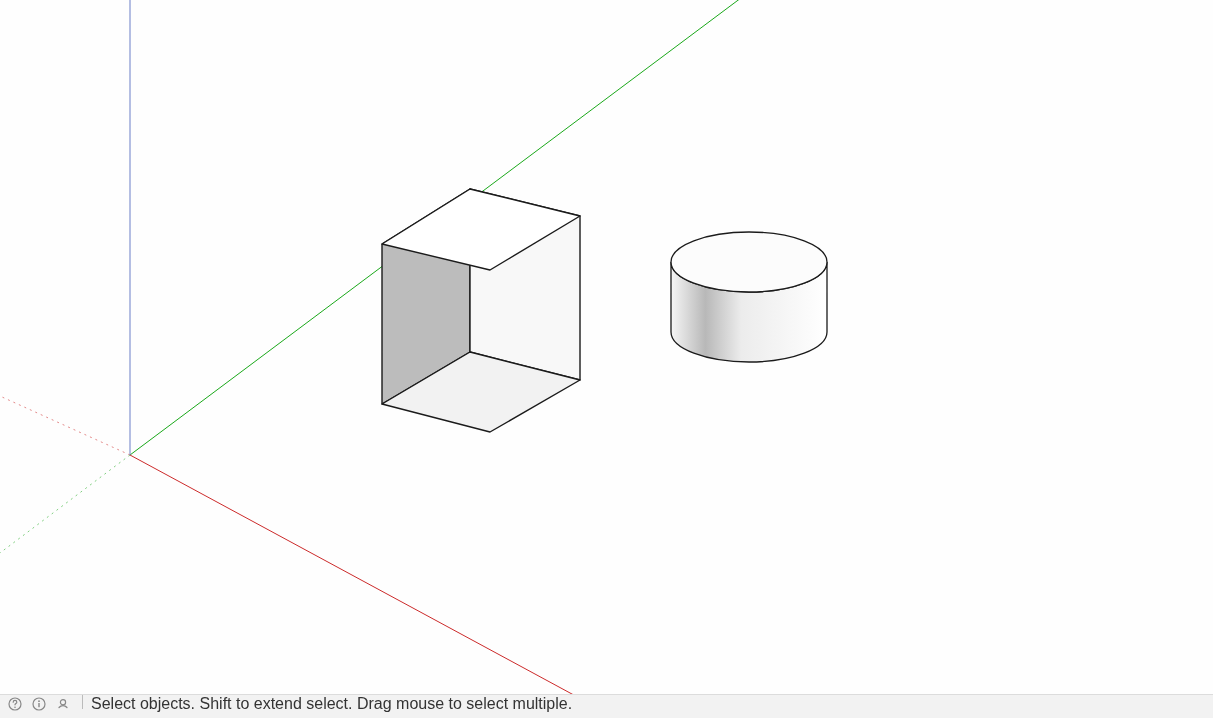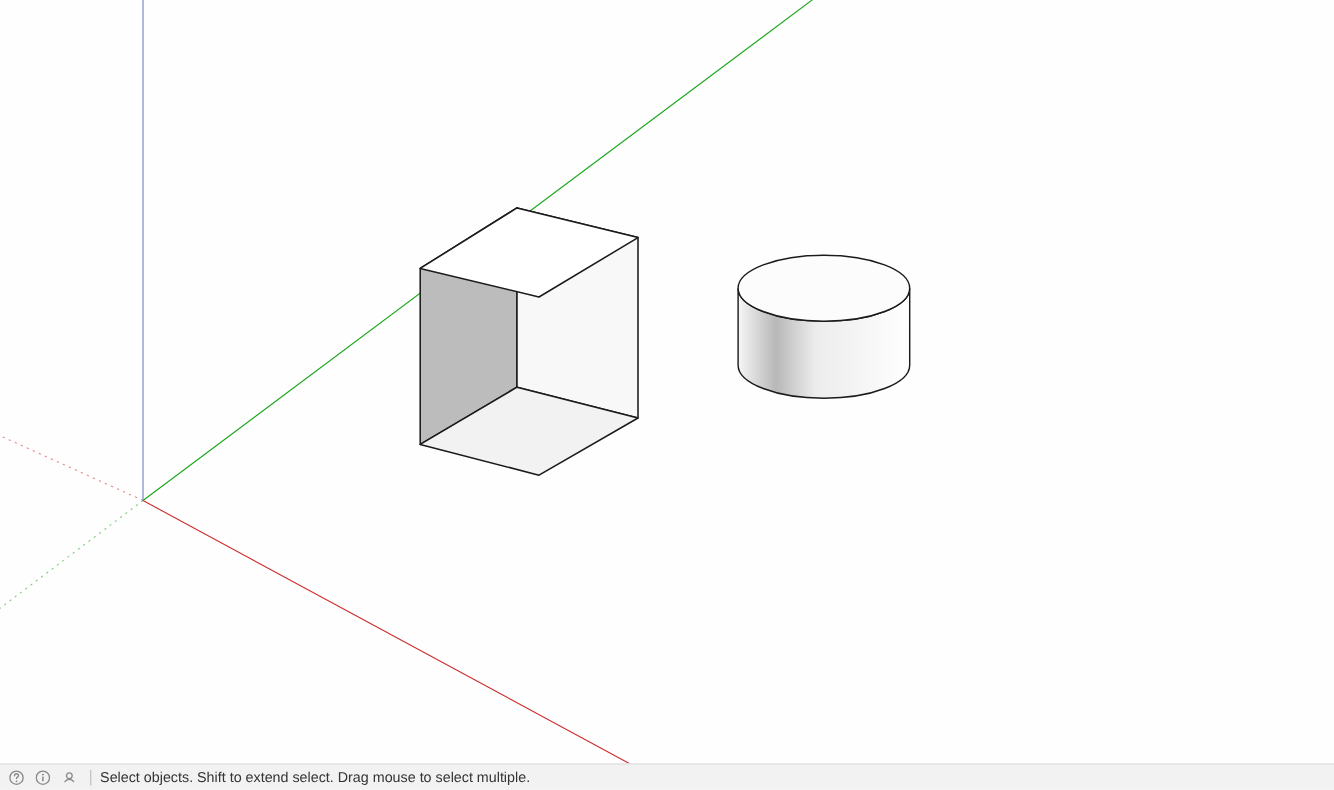--- a/index.html
+++ b/index.html
@@ -25,22 +25,22 @@
   }
   .statusbar {
     position: absolute;
     left: 0;
     bottom: 0;
     width: 1213px;
     height: 24px;
     background: #f2f2f2;
     border-top: 1px solid #dcdcdc;
     display: flex;
-    align-items: center;
-    font-size: 13px;
+    align-items: flex-start;
+    font-size: 16px;
     color: #333;
     box-sizing: border-box;
   }
   .status-icon {
     width: 18px;
     height: 18px;
     margin-left: 6px;
     display: flex;
     align-items: center;
     justify-content: center;

